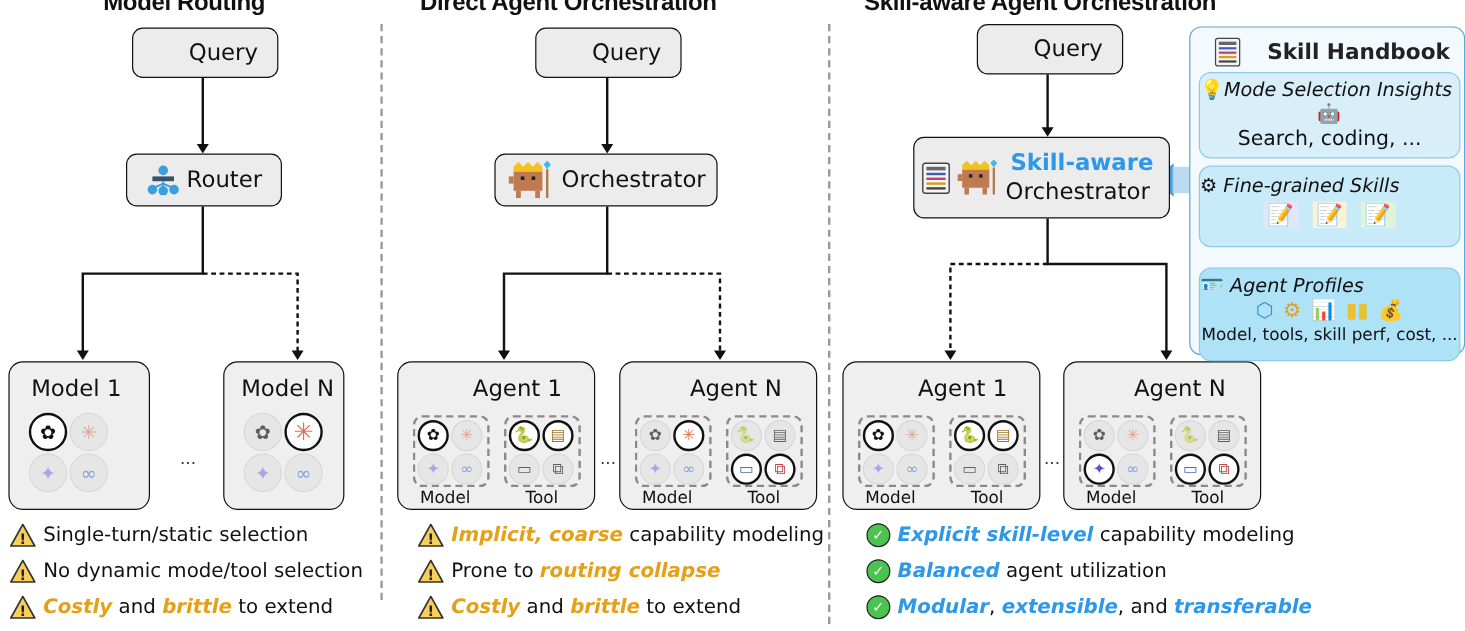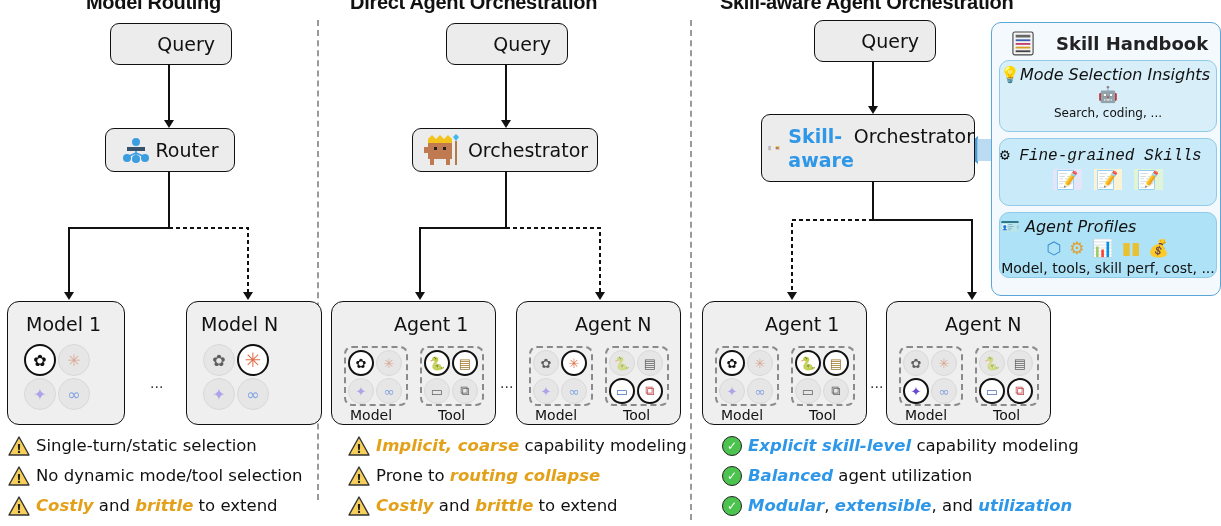--- a/index.html
+++ b/index.html
@@ -23,21 +23,21 @@
   .dots { position: absolute; font-size: 14px; color: #333; }
   .bullets { position: absolute; font-size: 16.5px; line-height: 30px; white-space: nowrap; }
   .bullets .row { display: flex; align-items: center; gap: 6px; height: 30px; }
   .warn { width: 22px; height: 20px; display: inline-flex; }
   .check { width: 20px; height: 20px; border-radius: 50%; background: #4cc24f; border: 1.5px solid #222; display: inline-flex; align-items: center; justify-content: center; font-size: 12px; color: #fff; }
   .em-o { color: #e3a019; font-style: italic; font-weight: bold; }
   .em-b { color: #2e97e8; font-style: italic; font-weight: bold; }
   .handbook { position: absolute; left: 991px; top: 22px; width: 230px; height: 274px; border: 1.5px solid #5aa6d8; border-radius: 10px; background: #f3f9fd; }
   .hsec { position: absolute; left: 7px; width: 218px; border: 1.5px solid #8fcbe8; border-radius: 10px; }
   .hsec .h { font-size: 16px; font-style: italic; white-space: nowrap; }
-  .hsec .c { font-size: 12px; text-align: center; white-space: nowrap; }
+  .hsec .c { font-size: 17px; text-align: center; white-space: nowrap; }
 </style>
 </head>
 <body>
 
 <div class="title" style="left:86px;">Model Routing</div>
 <div class="title" style="left:350px;">Direct Agent Orchestration</div>
 <div class="title" style="left:720px;">Skill-aware Agent Orchestration</div>
 
 <div class="sep" style="left:317px; height:480px;"></div>
 <div class="sep" style="left:690px; height:500px;"></div>
@@ -94,21 +94,21 @@
 <div class="box big" style="left:7px; top:301px; width:118px; height:124px;">
   <span class="mlabel" style="left:18px; top:11px;">Model 1</span>
   <div class="icongrid" style="left:16px; top:42px;">
     <div class="ic on">✿</div>
     <div class="ic off" style="color:#d08060;">✳</div>
     <div class="ic off" style="color:#8c7be6;">✦</div>
     <div class="ic off" style="color:#4a7be0;">∞</div>
   </div>
 </div>
 <div class="dots" style="left:150px; top:375px;">...</div>
-<div class="box big" style="left:186px; top:301px; width:136px; height:124px;">
+<div class="box big" style="left:186px; top:301px; width:101px; height:124px;">
   <span class="mlabel" style="left:14px; top:11px;">Model N</span>
   <div class="icongrid" style="left:16px; top:42px;">
     <div class="ic off">✿</div>
     <div class="ic on" style="color:#e0704a; font-size:20px;">✳</div>
     <div class="ic off" style="color:#8c7be6;">✦</div>
     <div class="ic off" style="color:#4a7be0;">∞</div>
   </div>
 </div>
 
 <div class="bullets" style="left:8px; top:431px;">
@@ -233,21 +233,21 @@
     <path d="M6 6 L10 2 L14 6 L18 2 L22 6 L26 2 L30 6 L30 10 L6 10 Z" fill="#f2c31c"></path>
     <rect x="6" y="10" width="24" height="16" fill="#c07a52"></rect>
     <rect x="2" y="14" width="4" height="6" fill="#c07a52"></rect>
     <rect x="8" y="26" width="4" height="6" fill="#c07a52"></rect>
       <rect x="24" y="26" width="4" height="6" fill="#c07a52"></rect>
     <rect x="12" y="14" width="3" height="3" fill="#222"></rect>
       <rect x="21" y="14" width="3" height="3" fill="#222"></rect>
     <line x1="34" y1="8" x2="34" y2="32" stroke="#b07a4a" stroke-width="2"></line>
     <path d="M31 4 L34 1 L37 4 L34 8 Z" fill="#3fb7f0"></path>
   </svg>
-  <div style="display:flex; line-height:24px;">
+  <div style="display:flex; flex-direction:column; line-height:24px;">
     <span style="color:#2e97e8; font-weight:bold; padding-left:4px;">Skill-aware</span>
     <span>Orchestrator</span>
   </div>
 </div>
 
 <div class="box big" style="left:702px; top:301px; width:165px; height:124px;">
   <span class="mlabel" style="left:62px; top:11px;">Agent 1</span>
   <div class="dash" style="left:12px; top:44px; width:64px; height:60px;"></div>
   <div class="icongrid sm" style="left:16px; top:48px;">
     <div class="ic on">✿</div>
@@ -290,21 +290,21 @@
   <div class="row">
     <span class="check">✓</span>
     <span><span class="em-b">Explicit skill-level</span><span style="white-space:pre"> capability modeling</span></span>
   </div>
   <div class="row">
     <span class="check">✓</span>
     <span><span class="em-b">Balanced</span><span style="white-space:pre"> agent utilization</span></span>
   </div>
   <div class="row">
     <span class="check">✓</span>
-    <span><span class="em-b">Modular</span><span style="white-space:pre">, </span><span class="em-b">extensible</span><span style="white-space:pre">, and </span><span class="em-b">utilization</span></span>
+    <span><span class="em-b">Modular</span><span style="white-space:pre">, </span><span class="em-b">extensible</span><span style="white-space:pre">, and </span><span class="em-b">transferable</span></span>
   </div>
 </div>
 
 <div class="handbook">
   <div class="abs" style="left:20px; top:6px; display:flex; align-items:center; gap:22px;">
     <svg width="22" height="28" viewBox="0 0 24 28">
       <rect x="1" y="2" width="22" height="25" rx="2" fill="#f4f4f4" stroke="#444" stroke-width="1.2"></rect>
       <rect x="4" y="5" width="16" height="3" fill="#666"></rect>
       <rect x="4" y="10" width="16" height="2" fill="#3a5fb0"></rect>
       <rect x="4" y="14" width="16" height="2" fill="#c04070"></rect>
@@ -316,31 +316,31 @@
 
   <div class="hsec" style="top:37px; height:72px; background:#d8eef9;">
     <div class="h" style="margin-top:4px;">
       <span style="color:#f2c31c; font-style:normal;">💡</span><span>Mode Selection Insights</span>
     </div>
     <div style="text-align:center; font-size:16px; line-height:22px;">🤖</div>
     <div class="c">Search, coding, ...</div>
   </div>
 
   <div class="hsec" style="top:115px; height:68px; background:#c9eaf8;">
-    <div class="h" style="margin-top:6px;font-family:Liberation Mono, monospace;">
+    <div class="h" style="margin-top:6px;">
       <span style="font-style:normal;">⚙</span> <span>Fine-grained Skills</span>
     </div>
     <div style="display:flex; justify-content:center; gap:12px; margin-top:4px; font-size:18px;">
       <span style="background:#e3e6f8; padding:0 3px;">📝</span>
       <span style="background:#fbf3d3; padding:0 3px;">📝</span>
       <span style="background:#e0f5d8; padding:0 3px;">📝</span>
     </div>
   </div>
 
-  <div class="hsec" style="top:189px; height:66px; background:#aee2f6;">
+  <div class="hsec" style="top:200px; height:78px; background:#aee2f6;">
     <div class="h" style="margin-top:4px;">
       <span style="font-style:normal;">🪪</span> <span>Agent Profiles</span>
     </div>
     <div style="display:flex; justify-content:center; gap:8px; font-size:17px; line-height:24px;">
       <span style="color:#3a8ed0;">⬡</span>
       <span style="color:#e0a030;">⚙</span>
       <span>📊</span>
       <span style="color:#e8c030;">▮▮</span>
       <span>💰</span>
     </div>

